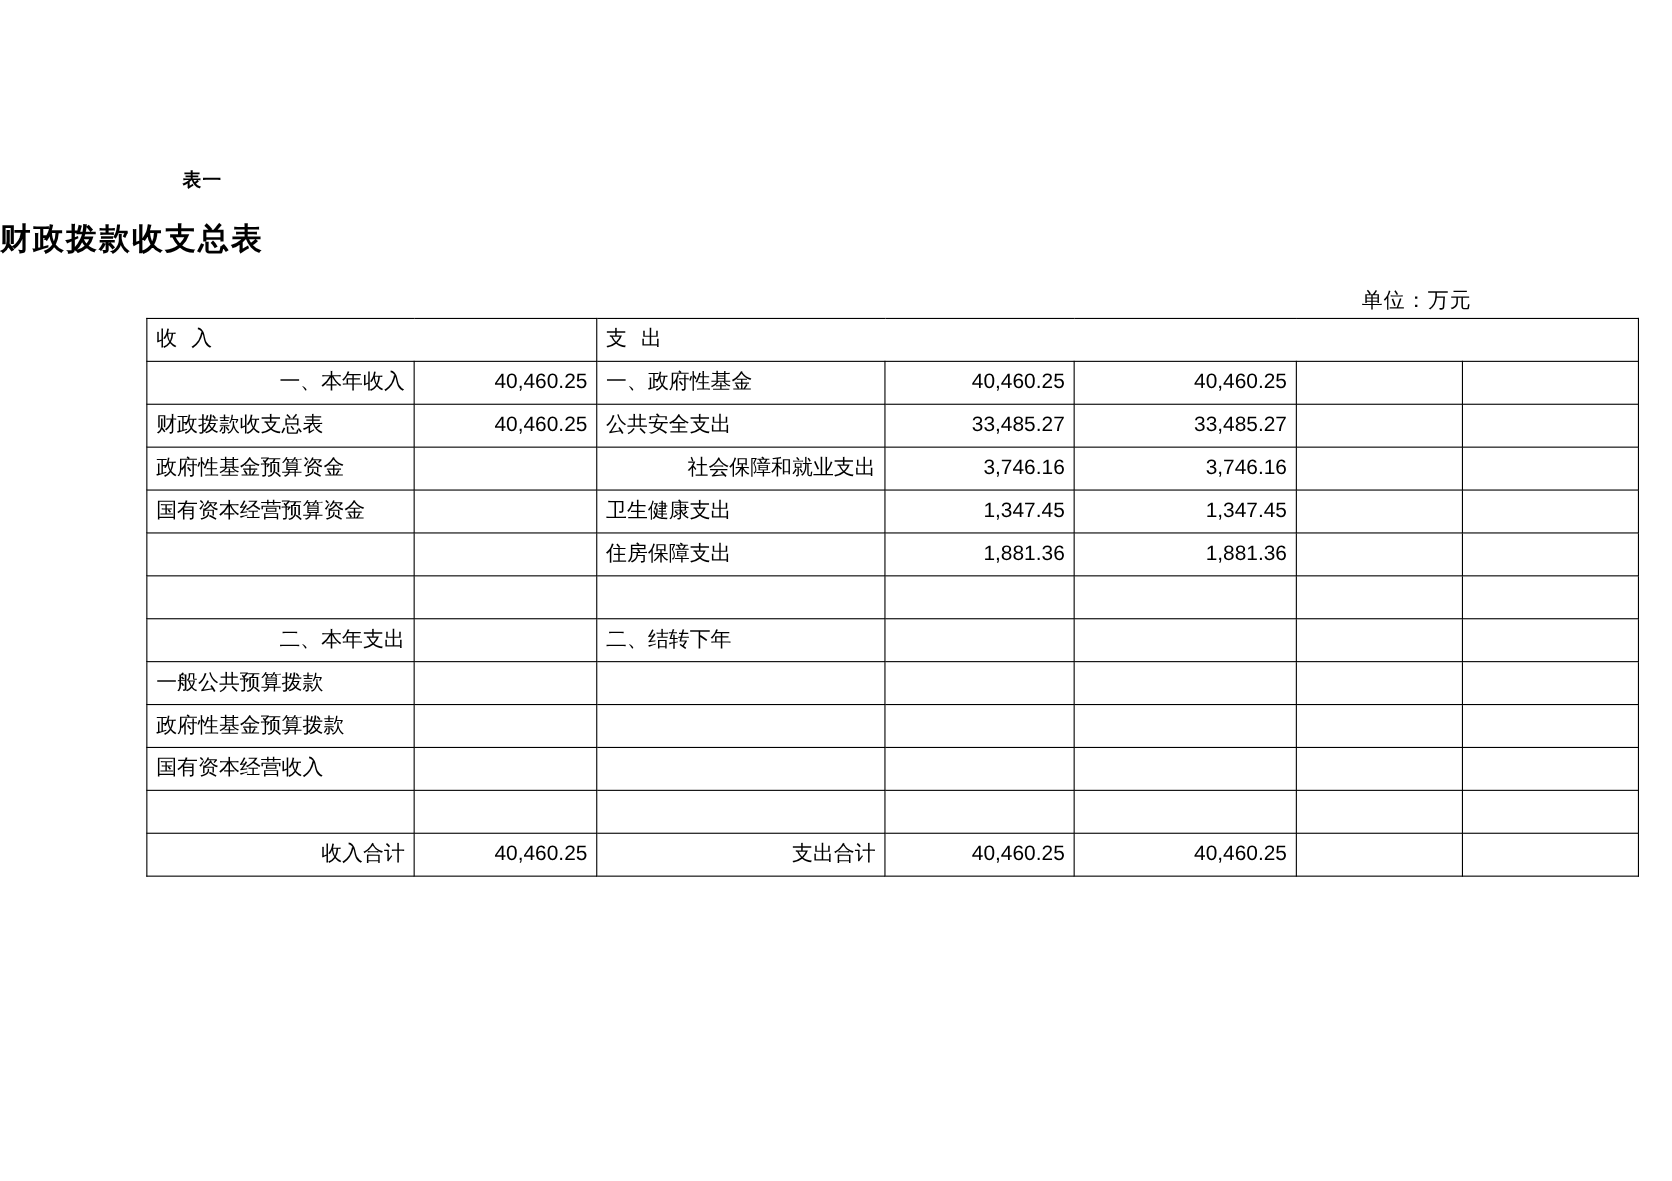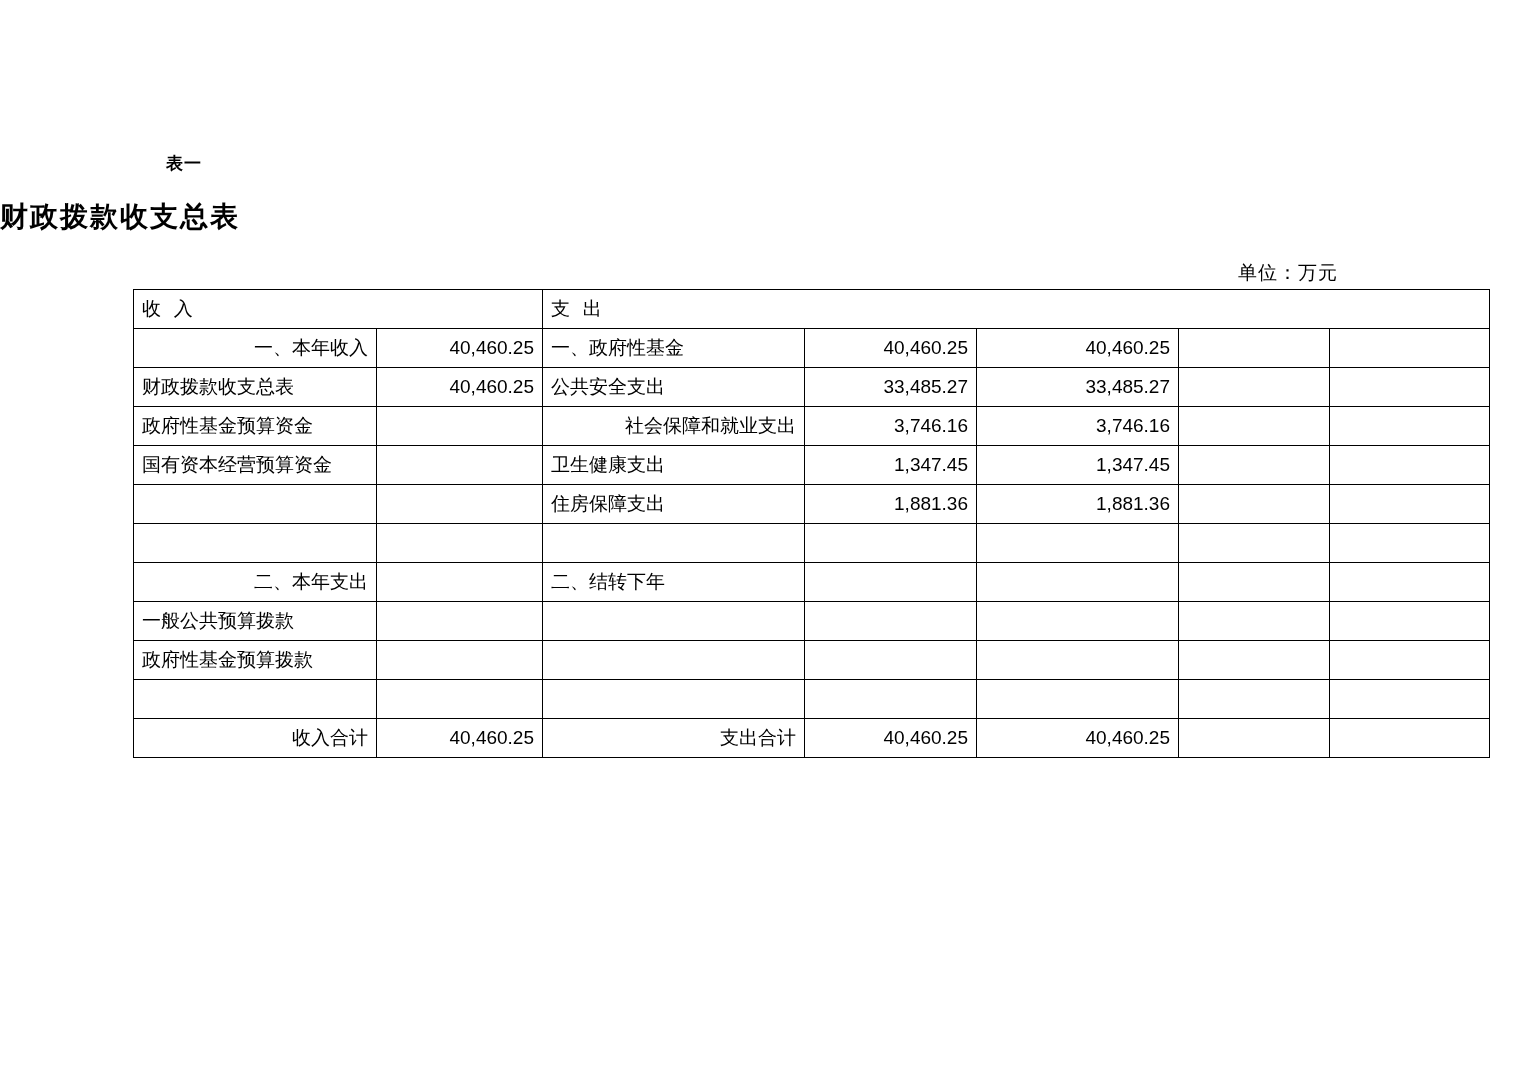--- a/index.html
+++ b/index.html
@@ -186,20 +186,29 @@
         <tr>
           <td class="c-left">政府性基金预算拨款</td>
           <td class="num"></td>
           <td class="c-center"></td>
           <td class="num"></td>
           <td class="num"></td>
           <td class="num"></td>
           <td class="num"></td>
         </tr>
         <tr>
+          <td class="c-left">国有资本经营收入</td>
+          <td class="num"></td>
+          <td class="c-center"></td>
+          <td class="num"></td>
+          <td class="num"></td>
+          <td class="num"></td>
+          <td class="num"></td>
+        </tr>
+        <tr>
           <td class="c-left"></td>
           <td class="num"></td>
           <td class="c-center"></td>
           <td class="num"></td>
           <td class="num"></td>
           <td class="num"></td>
           <td class="num"></td>
         </tr>
         <tr>
           <td class="c-center">收入合计</td>

